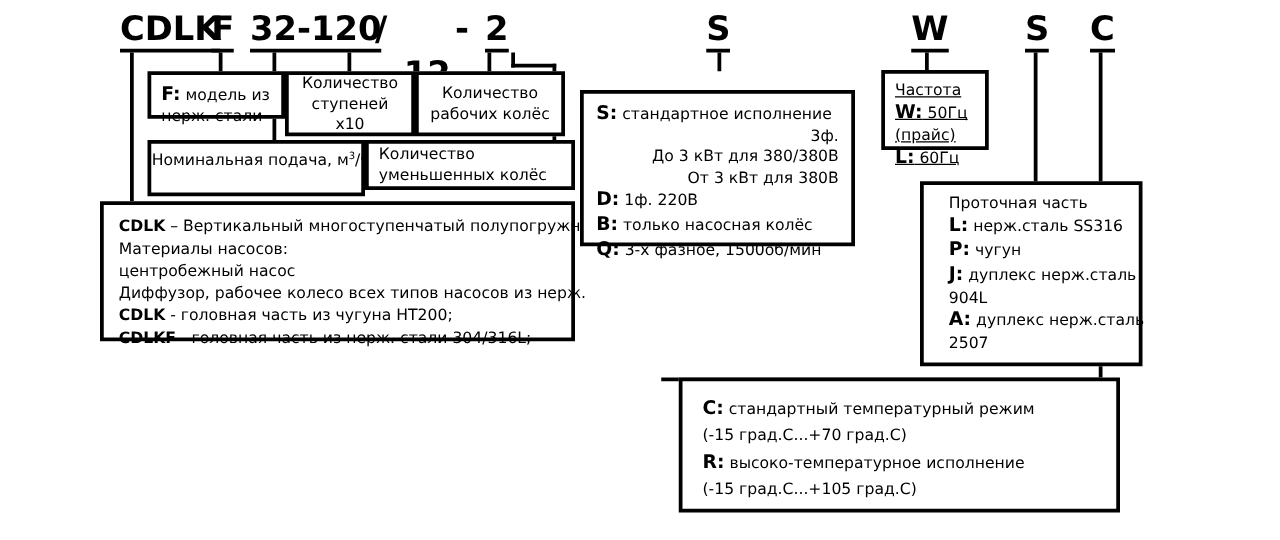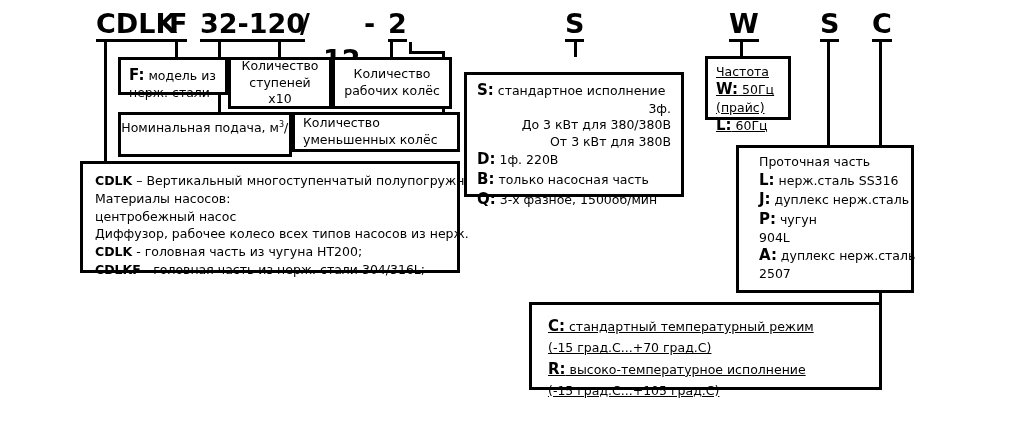--- a/index.html
+++ b/index.html
@@ -168,41 +168,41 @@
     <span class="row"><span class="b">CDLK</span><span> - головная часть из чугуна HT200;</span></span>
     <span class="row"><span class="b">CDLKF</span><span> - головная часть из нерж. стали 304/316L;</span></span>
   </div>
 
   <div class="box" style="left:464px; top:56px; width:220px; height:125px; padding:6px 10px; line-height:1.32;margin-top:16px;">
     <span class="row"><span class="code-key">S:</span><span> стандартное исполнение</span></span>
     <span class="indent">3ф.</span>
     <span class="indent">До 3 кВт для 380/380В</span>
     <span class="indent">От 3 кВт для 380В</span>
     <span class="row"><span class="code-key">D:</span><span> 1ф. 220В</span></span>
-    <span class="row"><span class="code-key">B:</span><span> только насосная часть</span></span>
+    <span class="row"><span class="code-key">B:</span><span> только насосная колёс</span></span>
     <span class="row"><span class="code-key">Q:</span><span> 3-х фазное, 1500об/мин</span></span>
   </div>
 
   <div class="box" style="left:705px; top:56px; width:86px; height:64px; padding:5px 8px; line-height:1.3;text-decoration:underline;">
     <span class="row">Частота</span>
     <span class="row"><span class="code-key">W:</span><span> 50Гц</span></span>
     <span class="row">(прайс)</span>
     <span class="row"><span class="code-key">L:</span><span> 60Гц</span></span>
   </div>
 
   <div class="box" style="left:700px; top:145px; width:178px; height:148px; padding:6px 20px; line-height:1.32;margin-left:36px;">
     <span class="row">Проточная часть</span>
     <span class="row"><span class="code-key">L:</span><span> нерж.сталь SS316</span></span>
+    <span class="row"><span class="code-key">P:</span><span> чугун</span></span>
     <span class="row"><span class="code-key">J:</span><span> дуплекс нерж.сталь</span></span>
-    <span class="row"><span class="code-key">P:</span><span> чугун</span></span>
     <span class="wrapline">904L</span>
     <span class="row"><span class="code-key">A:</span><span> дуплекс нерж.сталь</span></span>
     <span class="wrapline">2507</span>
   </div>
 
-  <div class="box" style="left:529px; top:302px; width:353px; height:88px; padding:10px 16px; line-height:1.55;text-decoration:underline;">
+  <div class="box" style="left:543px; top:302px; width:353px; height:108px; padding:10px 16px; line-height:1.55;">
     <span class="row"><span class="code-key">C:</span><span> стандартный температурный режим</span></span>
     <span class="row">(-15 град.С...+70 град.С)</span>
     <span class="row"><span class="code-key">R:</span><span> высоко-температурное исполнение</span></span>
     <span class="row">(-15 град.С...+105 град.С)</span>
   </div>
 
 </div>
 
 </body></html>

